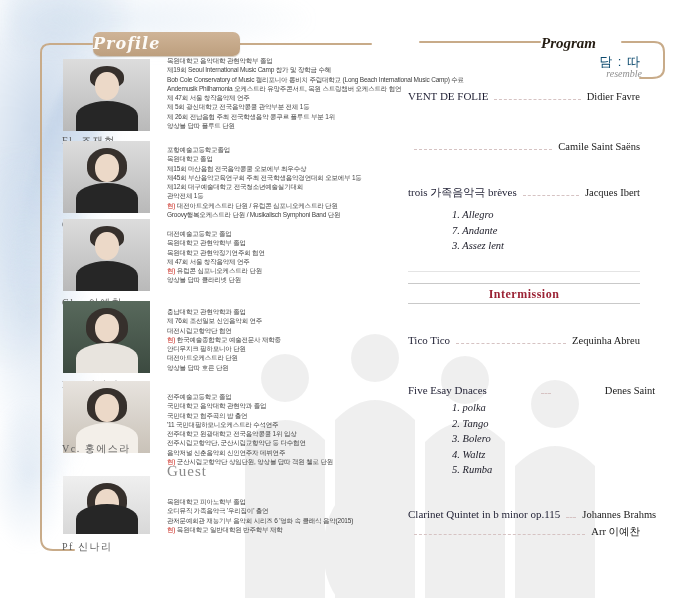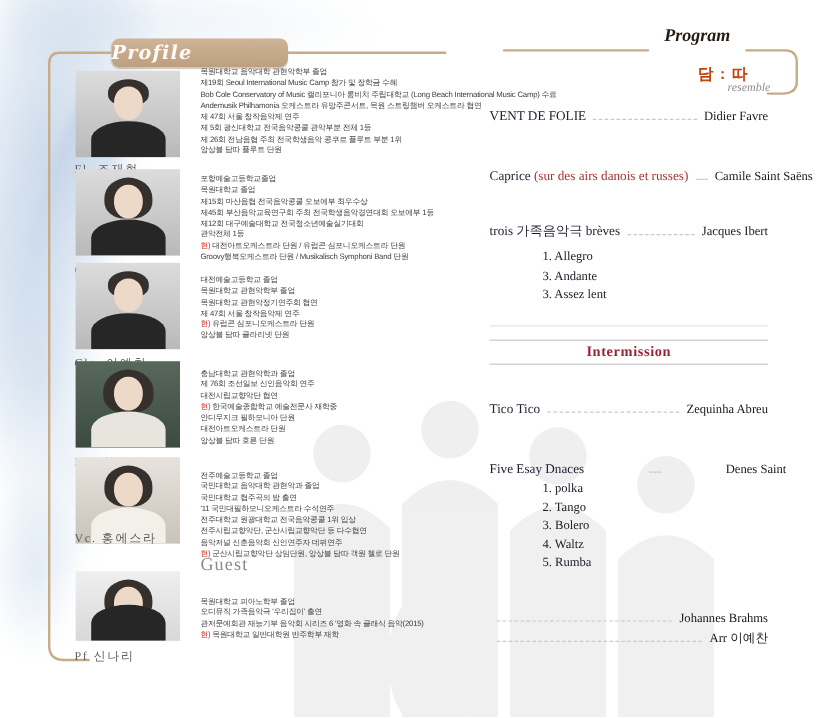--- a/index.html
+++ b/index.html
@@ -31,24 +31,24 @@
   .brackets{position:absolute;left:0;top:0;width:700px;height:598px;}
 
   
   .profile-ribbon{position:absolute;left:93px;top:32px;width:147px;height:24px;border-radius:7px;
     background:linear-gradient(#cfb497,#bd9f7e);box-shadow:0 1px 1px rgba(120,95,60,.35);
     }
   .profile-ribbon span{display:inline-block;font-style:italic;font-weight:bold;color:#fdfbf7;
     font-size:16px;line-height:24px;letter-spacing:1px;font-family:"DejaVu Serif",serif;}
 
   
-  .program-title{position:absolute;left:541px;top:22px;width:80px;text-align:center;
+  .program-title{position:absolute;left:541px;top:35px;width:80px;text-align:left;
     font-style:italic;font-weight:bold;font-size:15px;color:#241c12;}
-  .ensemble-kr{position:absolute;right:76px;top:53px;font-weight:bold;font-size:13px;
-    color:#c2410c;letter-spacing:1px;font-family:"Liberation Sans",sans-serif;}
+  .ensemble-kr{position:absolute;right:59px;top:53px;font-weight:normal;font-size:13px;
+    color:#0c4a6e;letter-spacing:1px;font-family:"Liberation Sans",sans-serif;}
   .ensemble-en{position:absolute;right:58px;top:68px;font-style:italic;font-size:10px;color:#8f8f8f;}
 
   
   .portrait{position:absolute;left:63px;width:87px;overflow:hidden;
     background:linear-gradient(#dcdcdc,#b9b9b9);}
   .portrait .hair{position:absolute;left:50%;top:7px;transform:translateX(-50%);
     width:34px;height:22px;border-radius:50% 50% 40% 40%;background:#36302c;}
   .portrait .head{position:absolute;left:50%;top:13px;transform:translateX(-50%);
     width:24px;height:28px;border-radius:48%;background:#ecd9c8;}
   .portrait .torso{position:absolute;left:50%;bottom:0;transform:translateX(-50%);
@@ -70,21 +70,21 @@
   .bio .red{color:#c9281e;}
   .guest-label{position:absolute;left:167px;top:463px;font-size:15px;color:#8a8a8a;letter-spacing:1px;}
 
   
   .prow{position:absolute;left:408px;width:232px;display:flex;align-items:baseline;}
   .ptitle{font-size:11px;color:#1f1f33;white-space:nowrap;}
   .paccent{color:#a43434;}
   .leader{flex:1;border-bottom:1px dashed #d6c3c3;margin:0 6px;min-width:10px;height:9px;}
   .pcomposer{font-size:10.5px;color:#191919;white-space:nowrap;}
   .pmoves{position:absolute;left:452px;margin:0;padding:0;list-style:none;}
-  .pmoves li{font-size:10.5px;line-height:15.5px;color:#20202c;}
+  .pmoves li{font-size:10.5px;line-height:15.5px;color:#20202c;font-style:italic;}
   .interm-rule{position:absolute;left:408px;width:232px;border-top:1px solid #e4e4e4;}
   .interm{position:absolute;left:408px;width:232px;height:19px;text-align:center;
     border-top:1px solid #c9c9c9;border-bottom:1px solid #c9c9c9;}
   .interm span{font-size:12px;font-weight:bold;color:#9b2335;line-height:19px;letter-spacing:.5px;text-align:right;}
 </style>
 </head>
 <body>
 
 <div class="page">
 
@@ -218,32 +218,31 @@
       </div>
       <div class="pname" style="top: 540px;">Pf 신나리</div>
     </div>
   <div id="program">
       <div class="prow" style="top: 90px;">
         <span class="ptitle">VENT DE FOLIE</span>
         <span class="leader"></span>
         <span class="pcomposer">Didier Favre</span>
       </div>
       <div class="prow" style="top: 140px;">
-        <span class="ptitle">Caprice <span class="paccent">(sur des airs danois et russes)</span></span>
         <span class="leader"></span>
         <span class="pcomposer">Camile Saint Saëns</span>
       </div>
       <div class="prow" style="top: 185px;">
         <span class="ptitle">trois 가족음악극 brèves</span>
         <span class="leader"></span>
         <span class="pcomposer">Jacques Ibert</span>
       </div>
       <ul class="pmoves" style="top: 207px;">
         <li>1. Allegro</li>
-        <li>3. Andante</li>
+        <li>7. Andante</li>
         <li>3. Assez lent</li>
       </ul>
       <div class="interm-rule" style="top: 271px;"></div>
       <div class="interm" style="top: 283px;"><span>Intermission</span></div>
       <div class="prow" style="top: 334px;">
         <span class="ptitle">Tico Tico</span>
         <span class="leader"></span>
         <span class="pcomposer">Zequinha Abreu</span>
       </div>
       <div class="prow" style="top: 384px; gap: 48px;">
@@ -252,20 +251,21 @@
         <span class="pcomposer">Denes Saint</span>
       </div>
       <ul class="pmoves" style="top: 400px;">
         <li>1. polka</li>
         <li>2. Tango</li>
         <li>3. Bolero</li>
         <li>4. Waltz</li>
         <li>5. Rumba</li>
       </ul>
       <div class="prow" style="top: 508px;">
+        <span class="ptitle">Clarinet Quintet in b minor op.115</span>
         <span class="leader"></span>
         <span class="pcomposer">Johannes Brahms</span>
       </div>
       <div class="prow" style="top: 525px;">
         <span class="leader"></span>
         <span class="pcomposer">Arr 이예찬</span>
       </div>
     </div>
 </div>
 

